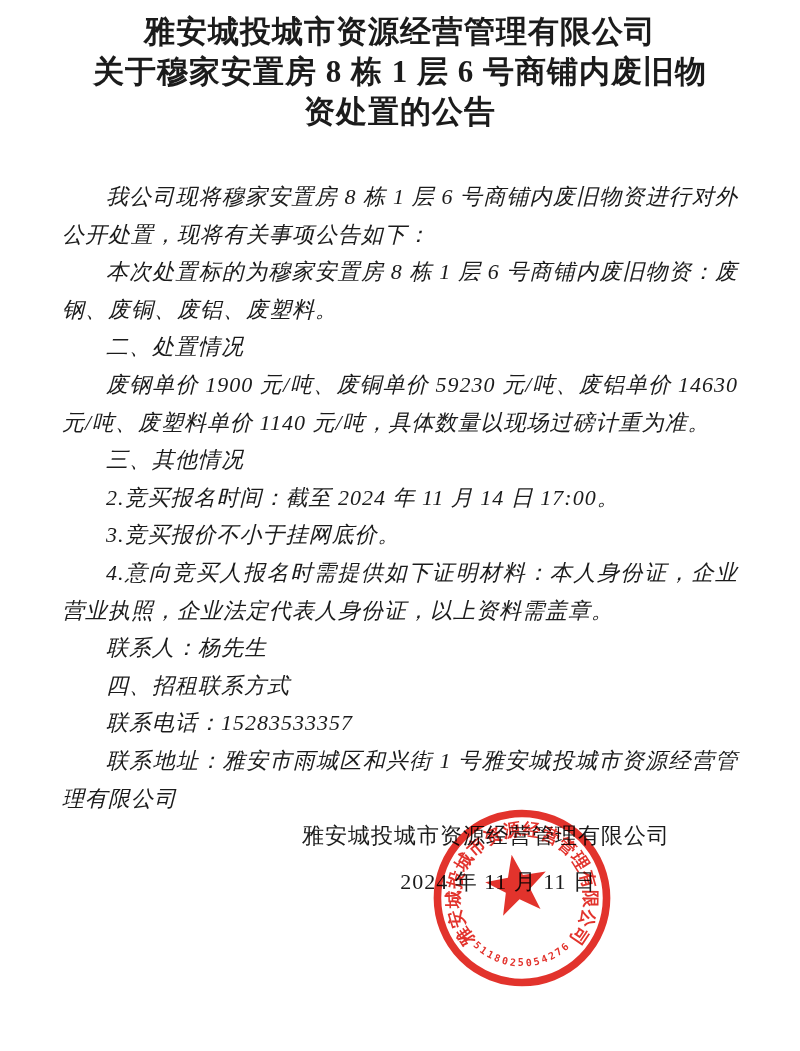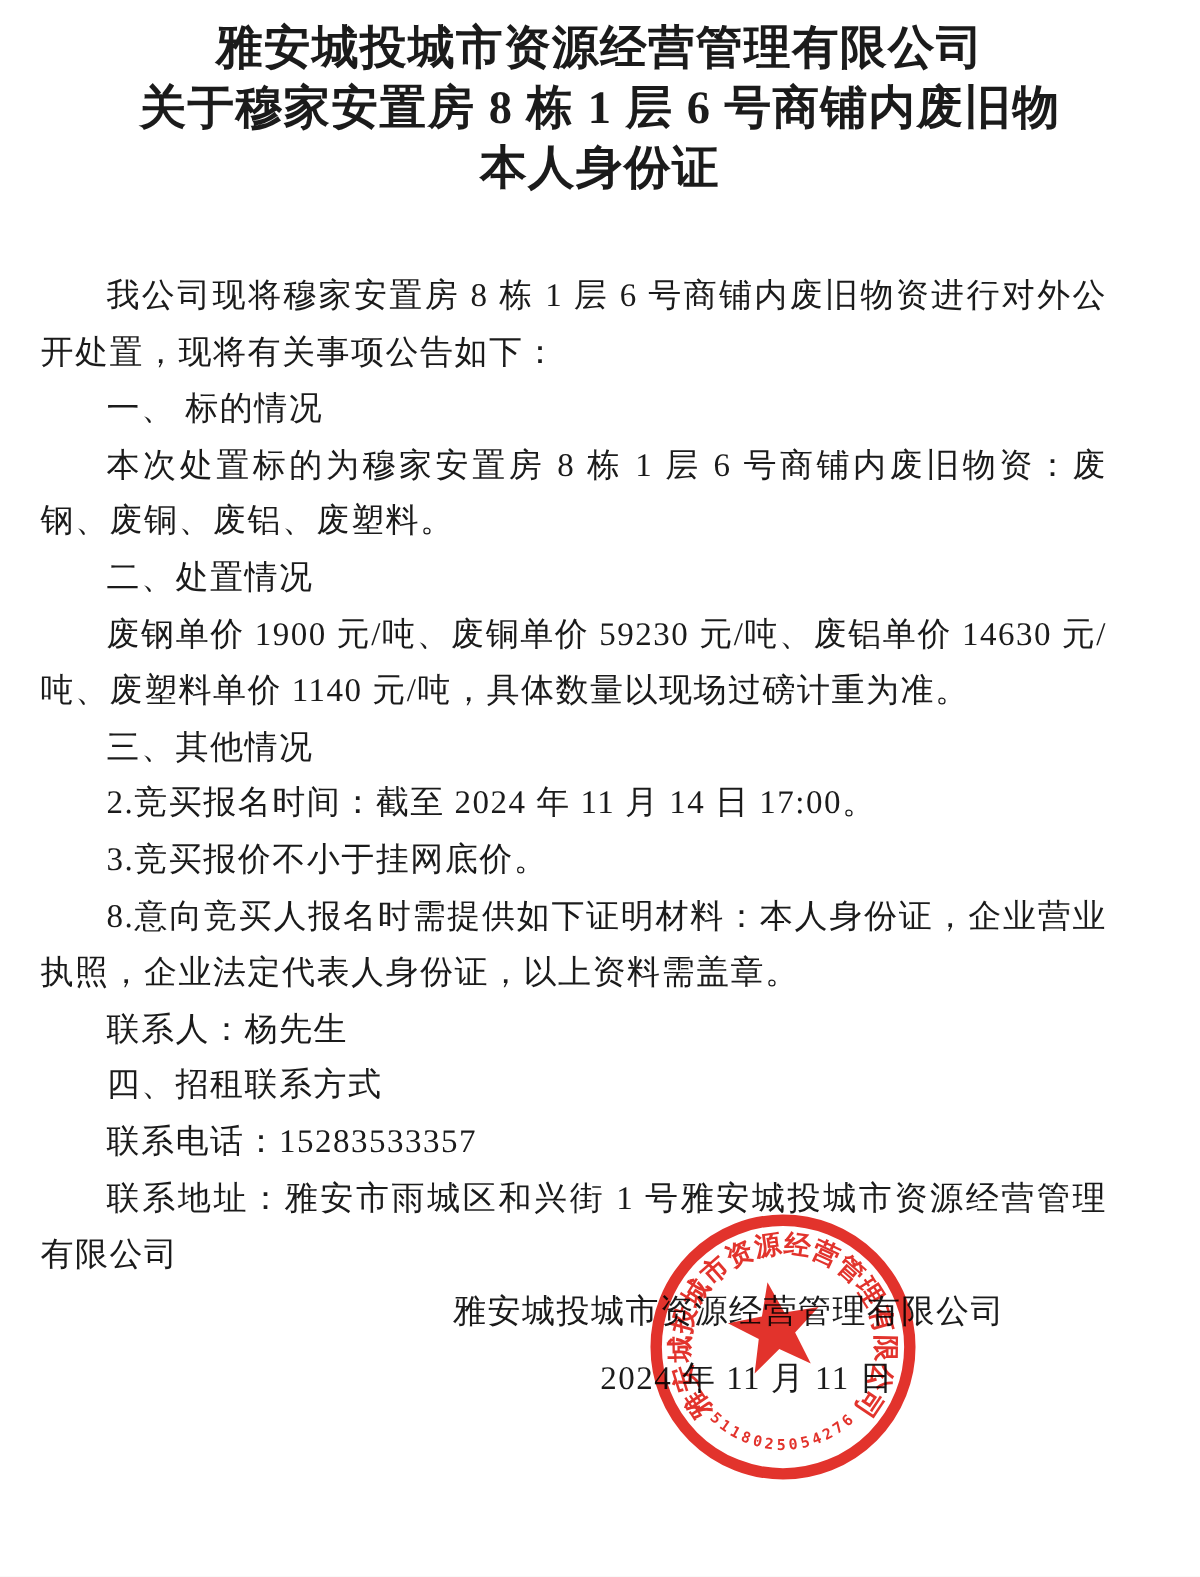--- a/index.html
+++ b/index.html
@@ -19,24 +19,25 @@
   .doc-title {
     margin: 12px 38px 0 38px;
     text-align: center;
     font-size: 31px;
     line-height: 40px;
     font-weight: bold;
     letter-spacing: 1px;
   }
   .doc-title .tline { display: block; }
   .doc-body {
-    margin: 46px 62px 0 27px;
+    margin: 46px 62px 0 62px;
     font-size: 22px;
     line-height: 37.6px;
     text-align: justify;
+    font-style: italic;
   }
   .para {
     margin: 0;
     text-indent: 2em;
     letter-spacing: 1px;
     word-break: break-all;
   }
   .signature {
     margin: 0 62px 0 62px;
     font-size: 22px;
@@ -80,33 +81,32 @@
   }
 </style>
 </head>
 <body>
 
 <div class="page">
 
   <h1 class="doc-title">
     <span class="tline">雅安城投城市资源经营管理有限公司</span>
     <span class="tline">关于穆家安置房 8 栋 1 层 6 号商铺内废旧物</span>
-    <span class="tline">本人身份证</span>
+    <span class="tline">资处置的公告</span>
   </h1>
 
   <div class="doc-body">
     <p class="para">我公司现将穆家安置房 8 栋 1 层 6 号商铺内废旧物资进行对外公开处置，现将有关事项公告如下：</p>
-    <p class="para">一、 标的情况</p>
     <p class="para">本次处置标的为穆家安置房 8 栋 1 层 6 号商铺内废旧物资：废钢、废铜、废铝、废塑料。</p>
     <p class="para">二、处置情况</p>
     <p class="para">废钢单价 1900 元/吨、废铜单价 59230 元/吨、废铝单价 14630 元/吨、废塑料单价 1140 元/吨，具体数量以现场过磅计重为准。</p>
     <p class="para">三、其他情况</p>
     <p class="para">2.竞买报名时间：截至 2024 年 11 月 14 日 17:00。</p>
     <p class="para">3.竞买报价不小于挂网底价。</p>
-    <p class="para">8.意向竞买人报名时需提供如下证明材料：本人身份证，企业营业执照，企业法定代表人身份证，以上资料需盖章。</p>
+    <p class="para">4.意向竞买人报名时需提供如下证明材料：本人身份证，企业营业执照，企业法定代表人身份证，以上资料需盖章。</p>
     <p class="para">联系人：杨先生</p>
     <p class="para">四、招租联系方式</p>
     <p class="para">联系电话：15283533357</p>
     <p class="para">联系地址：雅安市雨城区和兴街 1 号雅安城投城市资源经营管理有限公司</p>
   </div>
 
   <div class="signature">
     <div class="sig-company">雅安城投城市资源经营管理有限公司</div>
     <div class="sig-date">2024 年 11 月 11 日</div>
   </div>

